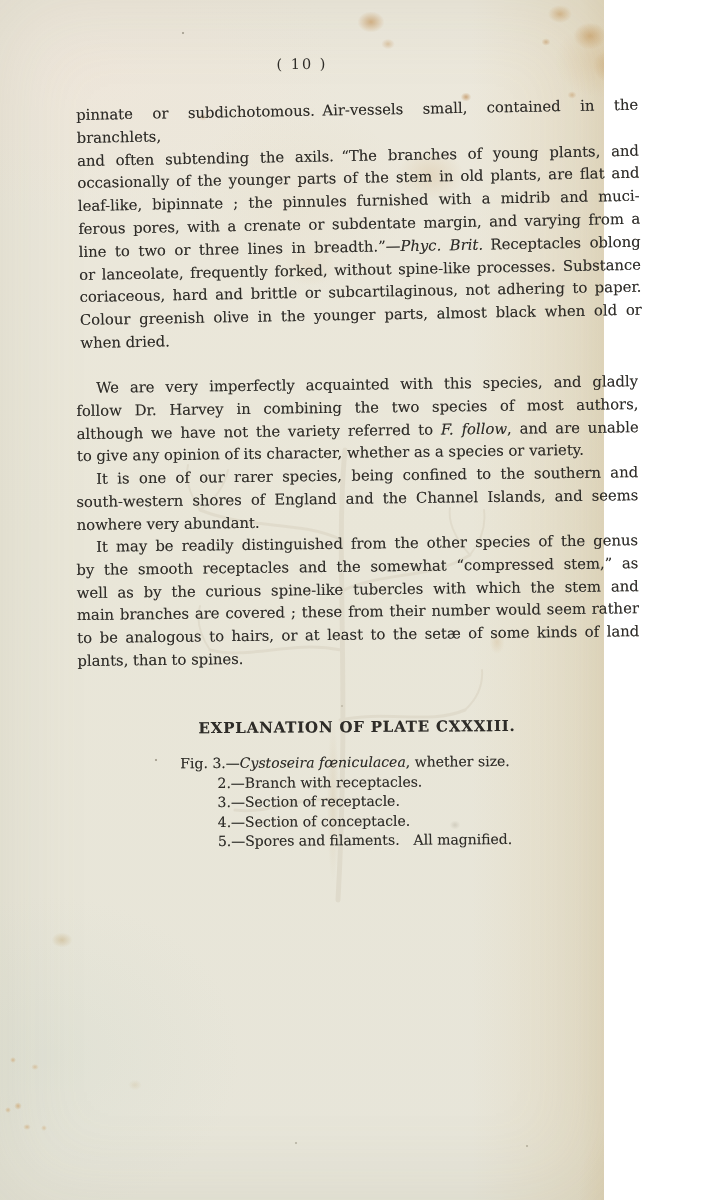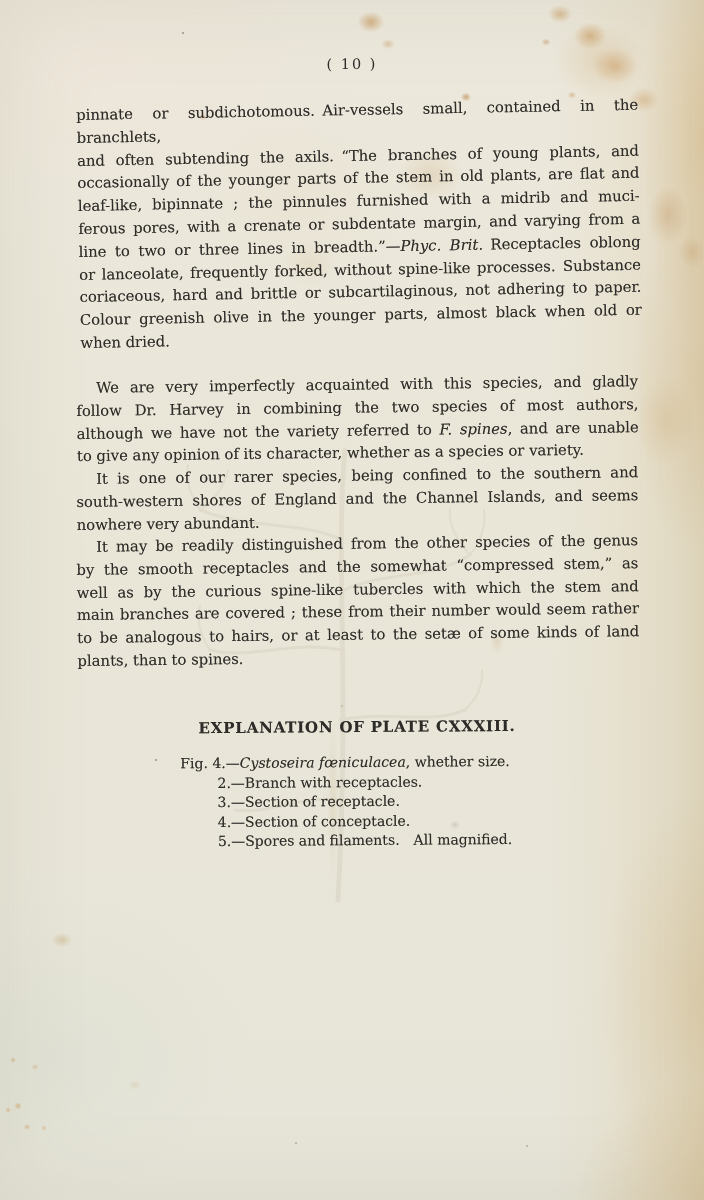--- a/index.html
+++ b/index.html
@@ -3,21 +3,21 @@
 <meta charset="utf-8">
 <style>
   html, body {
     margin: 0; padding: 0;
     width: 704px; height: 1200px;
     overflow: hidden;
     font-family: "DejaVu Serif", "Liberation Serif", serif;
   }
   .page {
     position: relative;
-    width: 704px; height: 1200px;
+    width: 604px; height: 1200px;
     color: #2e2c28;
     background-color: #e9e6d9;
     background-image:
       
       radial-gradient(circle 2px at 183px 33px,  rgba(70,62,48,.65), rgba(70,62,48,0) 80%),
       radial-gradient(circle 2px at 156px 760px, rgba(80,68,50,.7),  rgba(80,68,50,0) 80%),
       radial-gradient(circle 2px at 342px 706px, rgba(95,85,62,.35), rgba(95,85,62,0) 80%),
       radial-gradient(circle 2px at 296px 1143px,rgba(90,82,62,.5),  rgba(90,82,62,0) 80%),
       radial-gradient(circle 2px at 527px 1146px,rgba(90,82,62,.5),  rgba(90,82,62,0) 80%),
       radial-gradient(ellipse 7px 6px at 455px 825px, rgba(120,110,88,.2), rgba(120,110,88,0) 75%),
@@ -145,42 +145,42 @@
         <div class="line"><span>ferous pores, with a crenate or subdentate margin, and varying from a</span></div>
         <div class="line"><span>line to two or three lines in breadth.”—</span><span class="it">Phyc. Brit.</span><span> Receptacles oblong</span></div>
         <div class="line"><span>or lanceolate, frequently forked, without spine-like processes. Substance</span></div>
         <div class="line"><span>coriaceous, hard and brittle or subcartilaginous, not adhering to paper.</span></div>
         <div class="line"><span>Colour greenish olive in the younger parts, almost black when old or</span></div>
         <div class="line last"><span>when dried.</span></div>
       </div>
       <div class="para">
         <div class="line indent"><span>We are very imperfectly acquainted with this species, and gladly</span></div>
         <div class="line"><span>follow Dr. Harvey in combining the two species of most authors,</span></div>
-        <div class="line"><span>although we have not the variety referred to </span><span class="it">F. spines</span><span>, and are unable</span></div>
+        <div class="line"><span>although we have not the variety referred to </span><span class="it">F. follow</span><span>, and are unable</span></div>
         <div class="line last"><span>to give any opinion of its character, whether as a species or variety.</span></div>
       </div>
       <div class="para">
         <div class="line indent"><span>It is one of our rarer species, being confined to the southern and</span></div>
         <div class="line"><span>south-western shores of England and the Channel Islands, and seems</span></div>
         <div class="line last"><span>nowhere very abundant.</span></div>
       </div>
       <div class="para">
         <div class="line indent"><span>It may be readily distinguished from the other species of the genus</span></div>
         <div class="line"><span>by the smooth receptacles and the somewhat “compressed stem,” as</span></div>
         <div class="line"><span>well as by the curious spine-like tubercles with which the stem and</span></div>
         <div class="line"><span>main branches are covered ; these from their number would seem rather</span></div>
         <div class="line"><span>to be analogous to hairs, or at least to the setæ of some kinds of land</span></div>
         <div class="line last"><span>plants, than to spines.</span></div>
       </div>
     </section>
 
   <section class="explanation">
     <h2 class="explanation-heading">EXPLANATION OF PLATE CXXXIII.</h2>
     <div class="figures">
-        <div class="fig-line"><span>Fig. 4.—</span><span class="it">Cystoseira fœniculacea</span><span>, whether size.</span></div>
+        <div class="fig-line"><span>Fig. 3.—</span><span class="it">Cystoseira fœniculacea</span><span>, whether size.</span></div>
         <div class="fig-line"><span>2.—Branch with receptacles.</span></div>
         <div class="fig-line"><span>3.—Section of receptacle.</span></div>
         <div class="fig-line"><span>4.—Section of conceptacle.</span></div>
         <div class="fig-line"><span>5.—Spores and filaments.  All magnified.</span></div>
       </div>
   </section>
 
 </div>
 
 </body></html>

